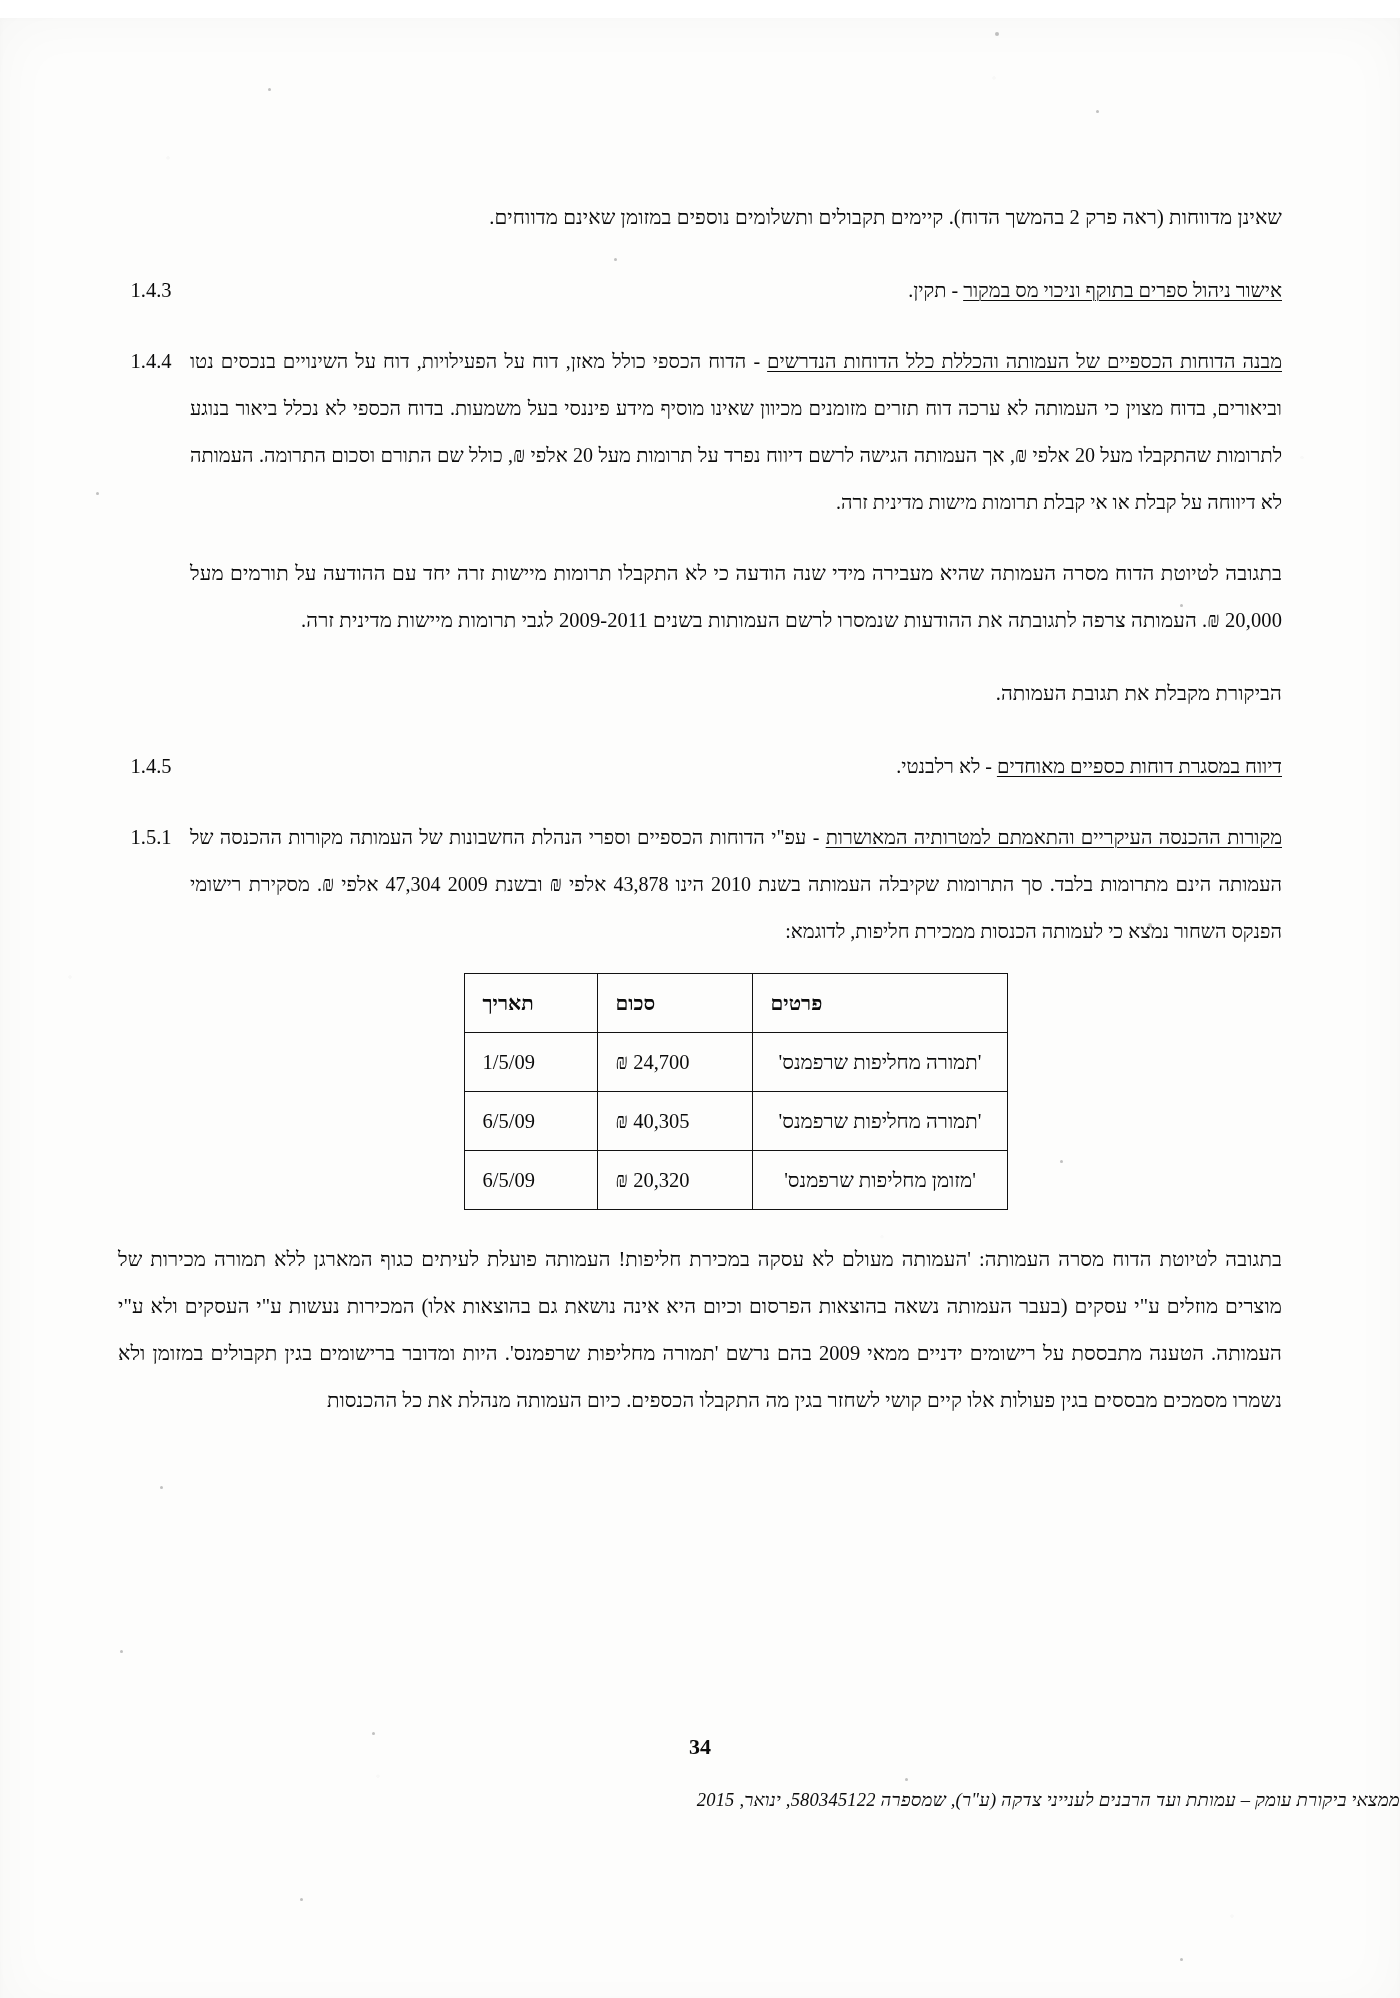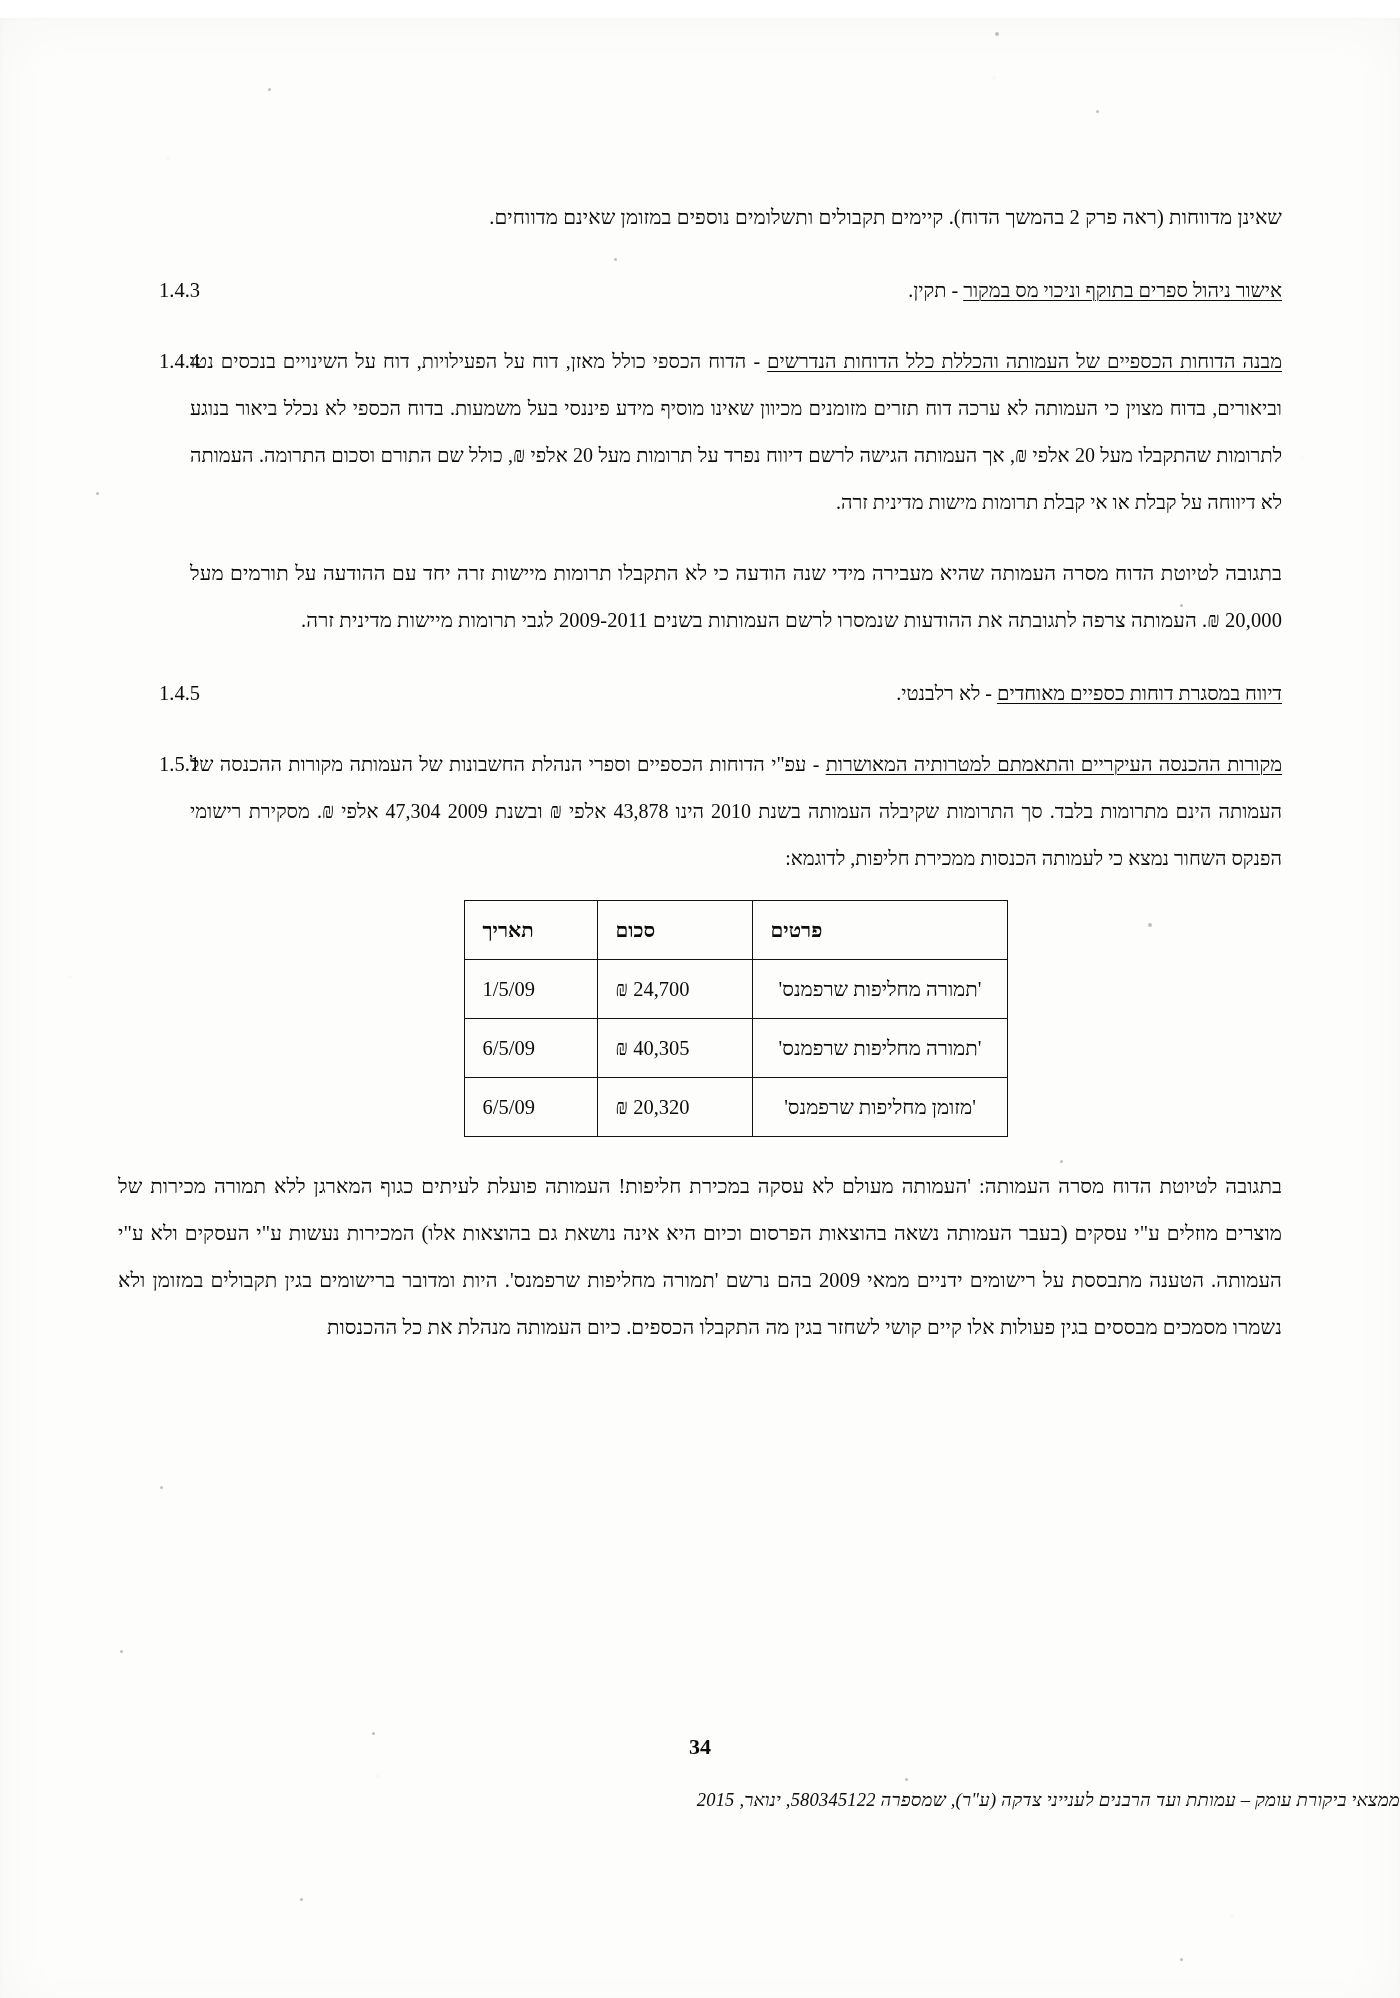--- a/index.html
+++ b/index.html
@@ -75,24 +75,24 @@
 
   
   .clause {
     position: relative;
     margin: 0 0 24px 0;
     padding-left: 72px;
     min-height: 30px;
   }
   .clause .num {
     position: absolute;
-    left: 16px;
+    left: 0;
     top: 0;
     width: 66px;
-    text-align: right;
+    text-align: center;
     font-size: 20.5px;
     line-height: 47px;
     direction: ltr;
     unicode-bidi: isolate;
     color: #0b0b0b;
   }
   .clause .num.bold { font-weight: bold; }
   .clause .body {
     font-size: 20px;
     line-height: 47px;
@@ -200,20 +200,21 @@
       <div class="body"><span class="u">אישור ניהול ספרים בתוקף וניכוי מס במקור</span><span> - תקין.</span></div>
     </div>
 
     <div class="clause">
       <span class="num">1.4.4</span>
       <div class="body"><span class="u">מבנה הדוחות הכספיים של העמותה והכללת כלל הדוחות הנדרשים</span><span> - הדוח הכספי כולל מאזן, דוח על הפעילויות, דוח על השינויים בנכסים נטו וביאורים, בדוח מצוין כי העמותה לא ערכה דוח תזרים מזומנים מכיוון שאינו מוסיף מידע פיננסי בעל משמעות. בדוח הכספי לא נכלל ביאור בנוגע לתרומות שהתקבלו מעל 20 אלפי ₪, אך העמותה הגישה לרשם דיווח נפרד על תרומות מעל 20 אלפי ₪, כולל שם התורם וסכום התרומה. העמותה לא דיווחה על קבלת או אי קבלת תרומות מישות מדינית זרה.</span></div>
     </div>
 
     <div class="sub-block">
       <p class="para">בתגובה לטיוטת הדוח מסרה העמותה שהיא מעבירה מידי שנה  הודעה כי לא התקבלו תרומות מיישות זרה יחד עם ההודעה על תורמים מעל 20,000 ₪. העמותה צרפה לתגובתה את ההודעות שנמסרו לרשם העמותות בשנים 2009-2011 לגבי תרומות מיישות מדינית זרה.</p>
+      <p class="para tight">הביקורת מקבלת את תגובת העמותה.</p>
     </div>
 
     <div class="clause">
       <span class="num">1.4.5</span>
       <div class="body"><span class="u">דיווח במסגרת דוחות כספיים מאוחדים</span><span> - לא רלבנטי.</span></div>
     </div>
 
 
     <div class="clause" style="margin-bottom:10px;">
       <span class="num">1.5.1</span>

